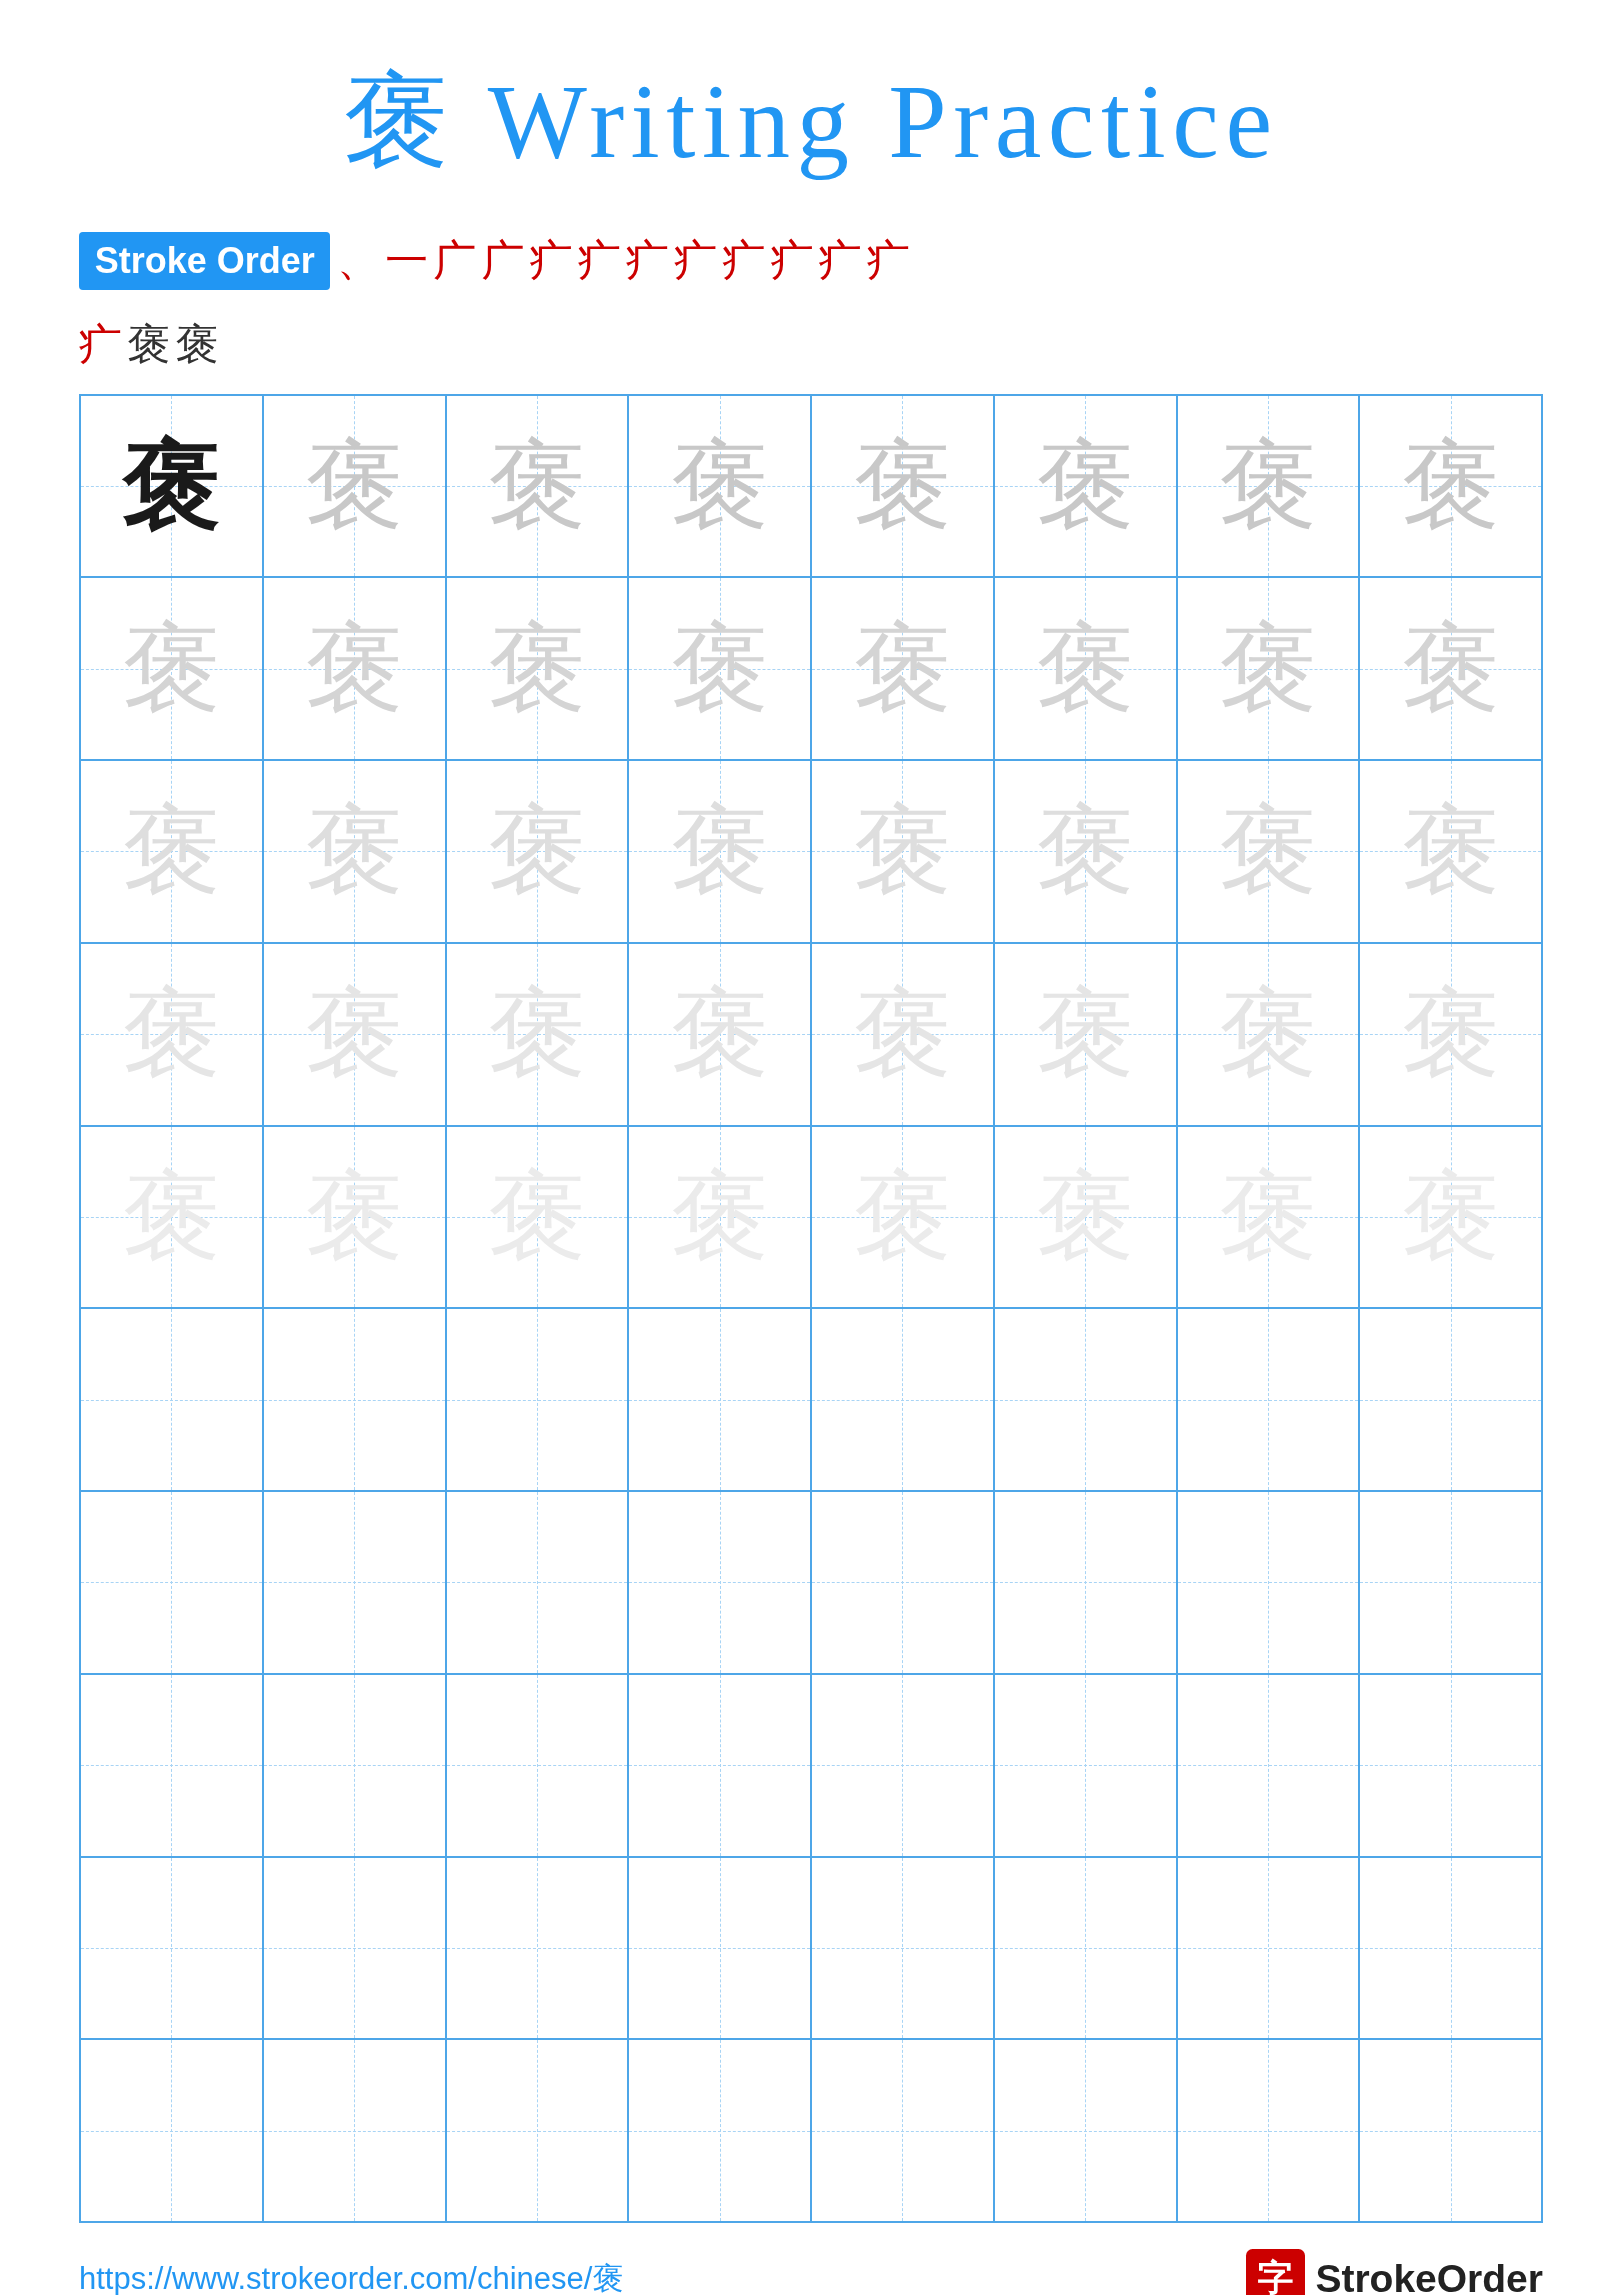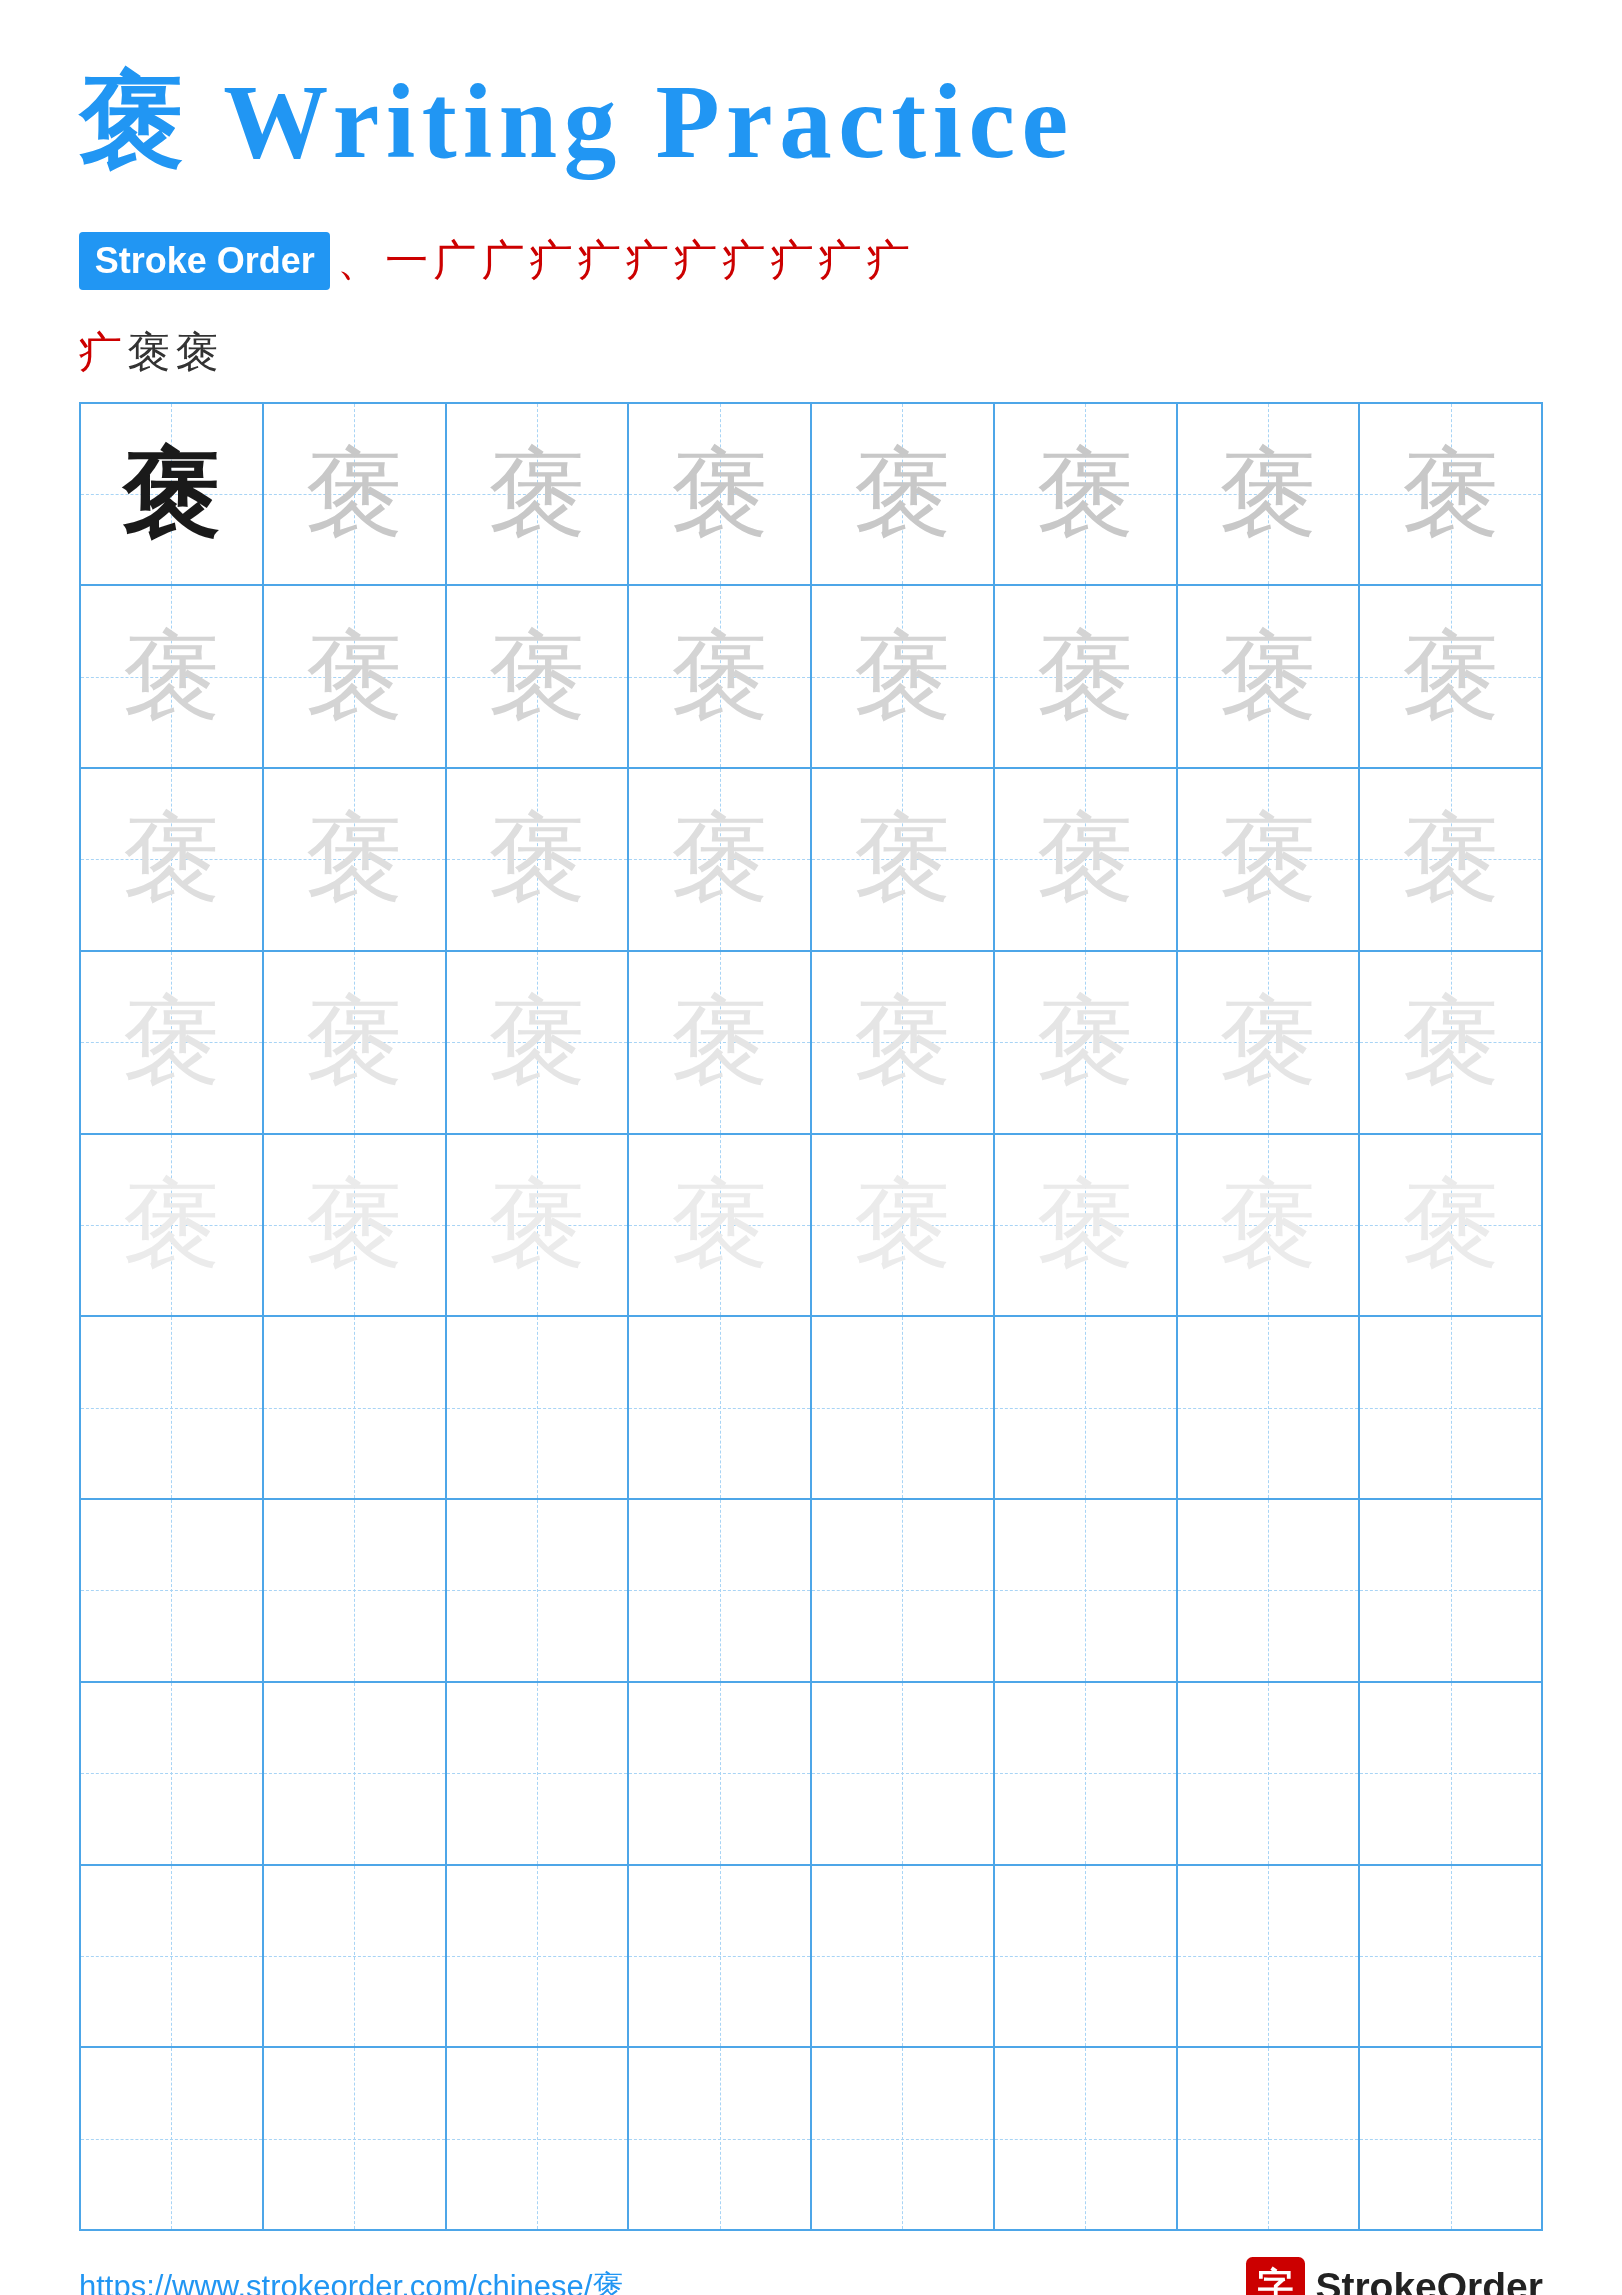--- a/index.html
+++ b/index.html
@@ -18,35 +18,35 @@
       height: 2295px;
       background: #fff;
       padding: 52px 79px;
       display: flex;
       flex-direction: column;
       align-items: center;
     }
 
     .title {
       font-size: 105px;
-      font-weight: bold;
+      font-weight: normal;
       color: #2196F3;
-      text-align: left;
+      text-align: center;
       margin-bottom: 39px;
       letter-spacing: 6.5px;
       width: 100%;
     }
 
     .stroke-order-section {
       width: 100%;
       display: flex;
       flex-direction: row;
       flex-wrap: wrap;
       align-items: center;
-      margin-bottom: 34px;
+      margin-bottom: 26px;
       gap: 6.5px;
     }
 
     .stroke-order-label {
       background: #2196F3;
       color: white;
       font-size: 36px;
       font-weight: bold;
       padding: 7.9px 15.7px;
       border-radius: 3.9px;

